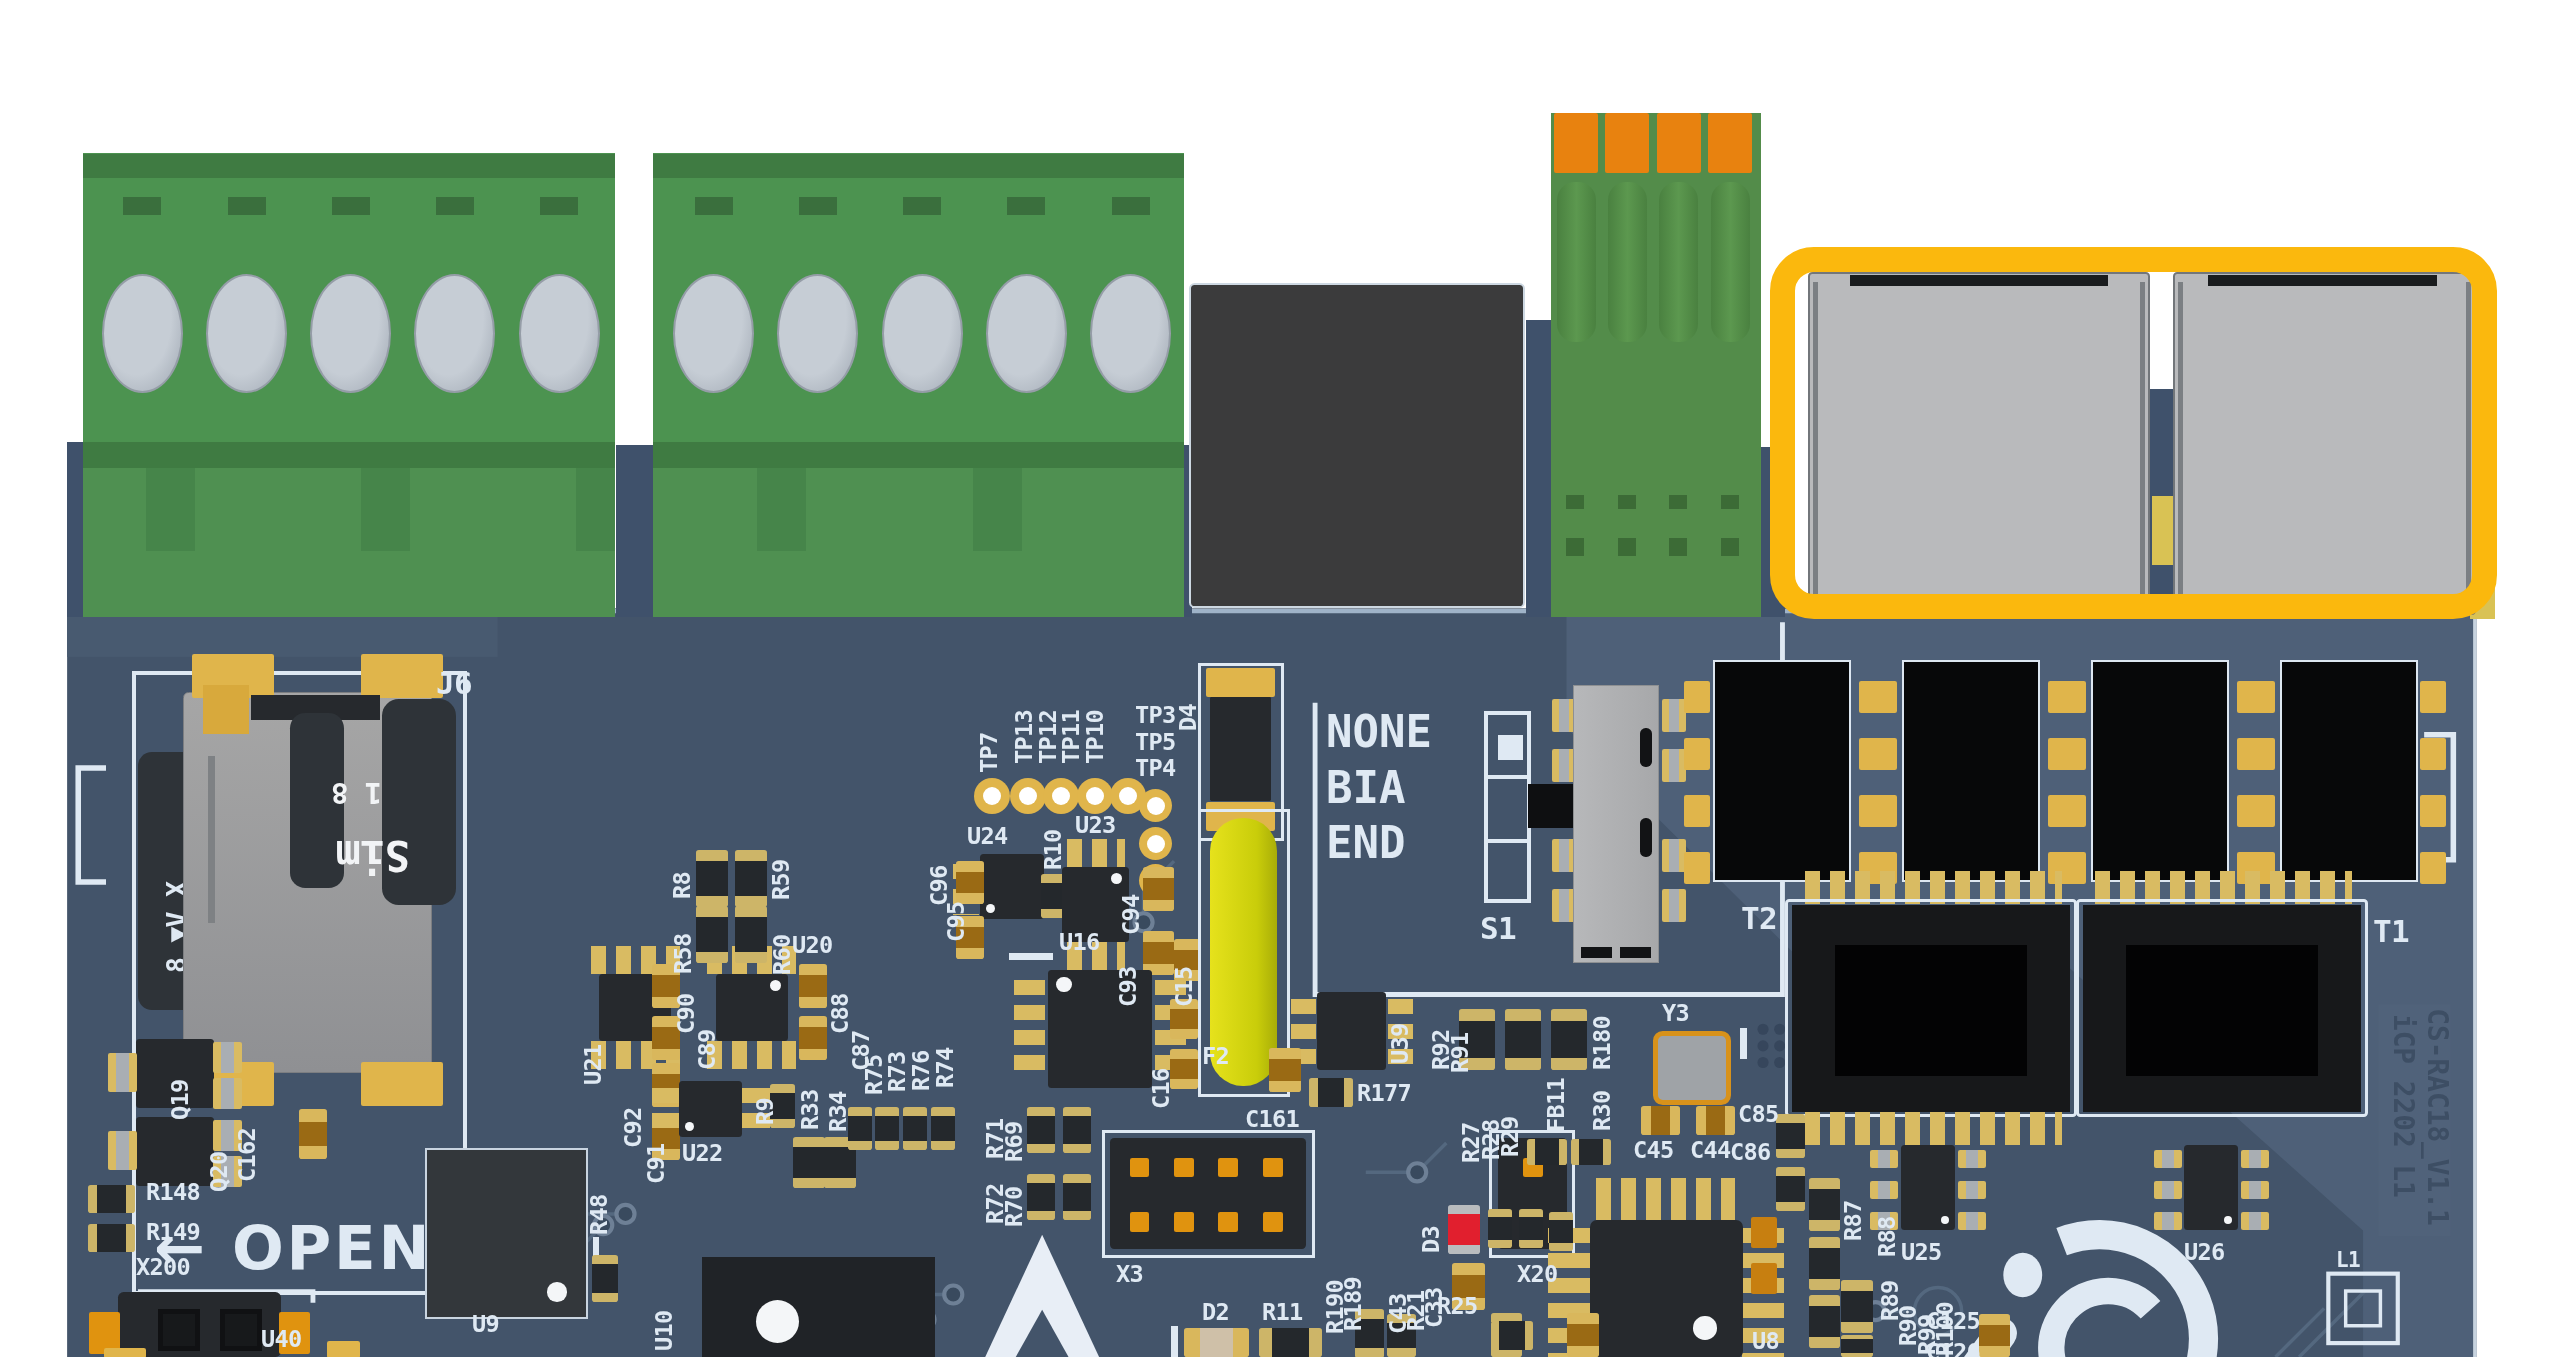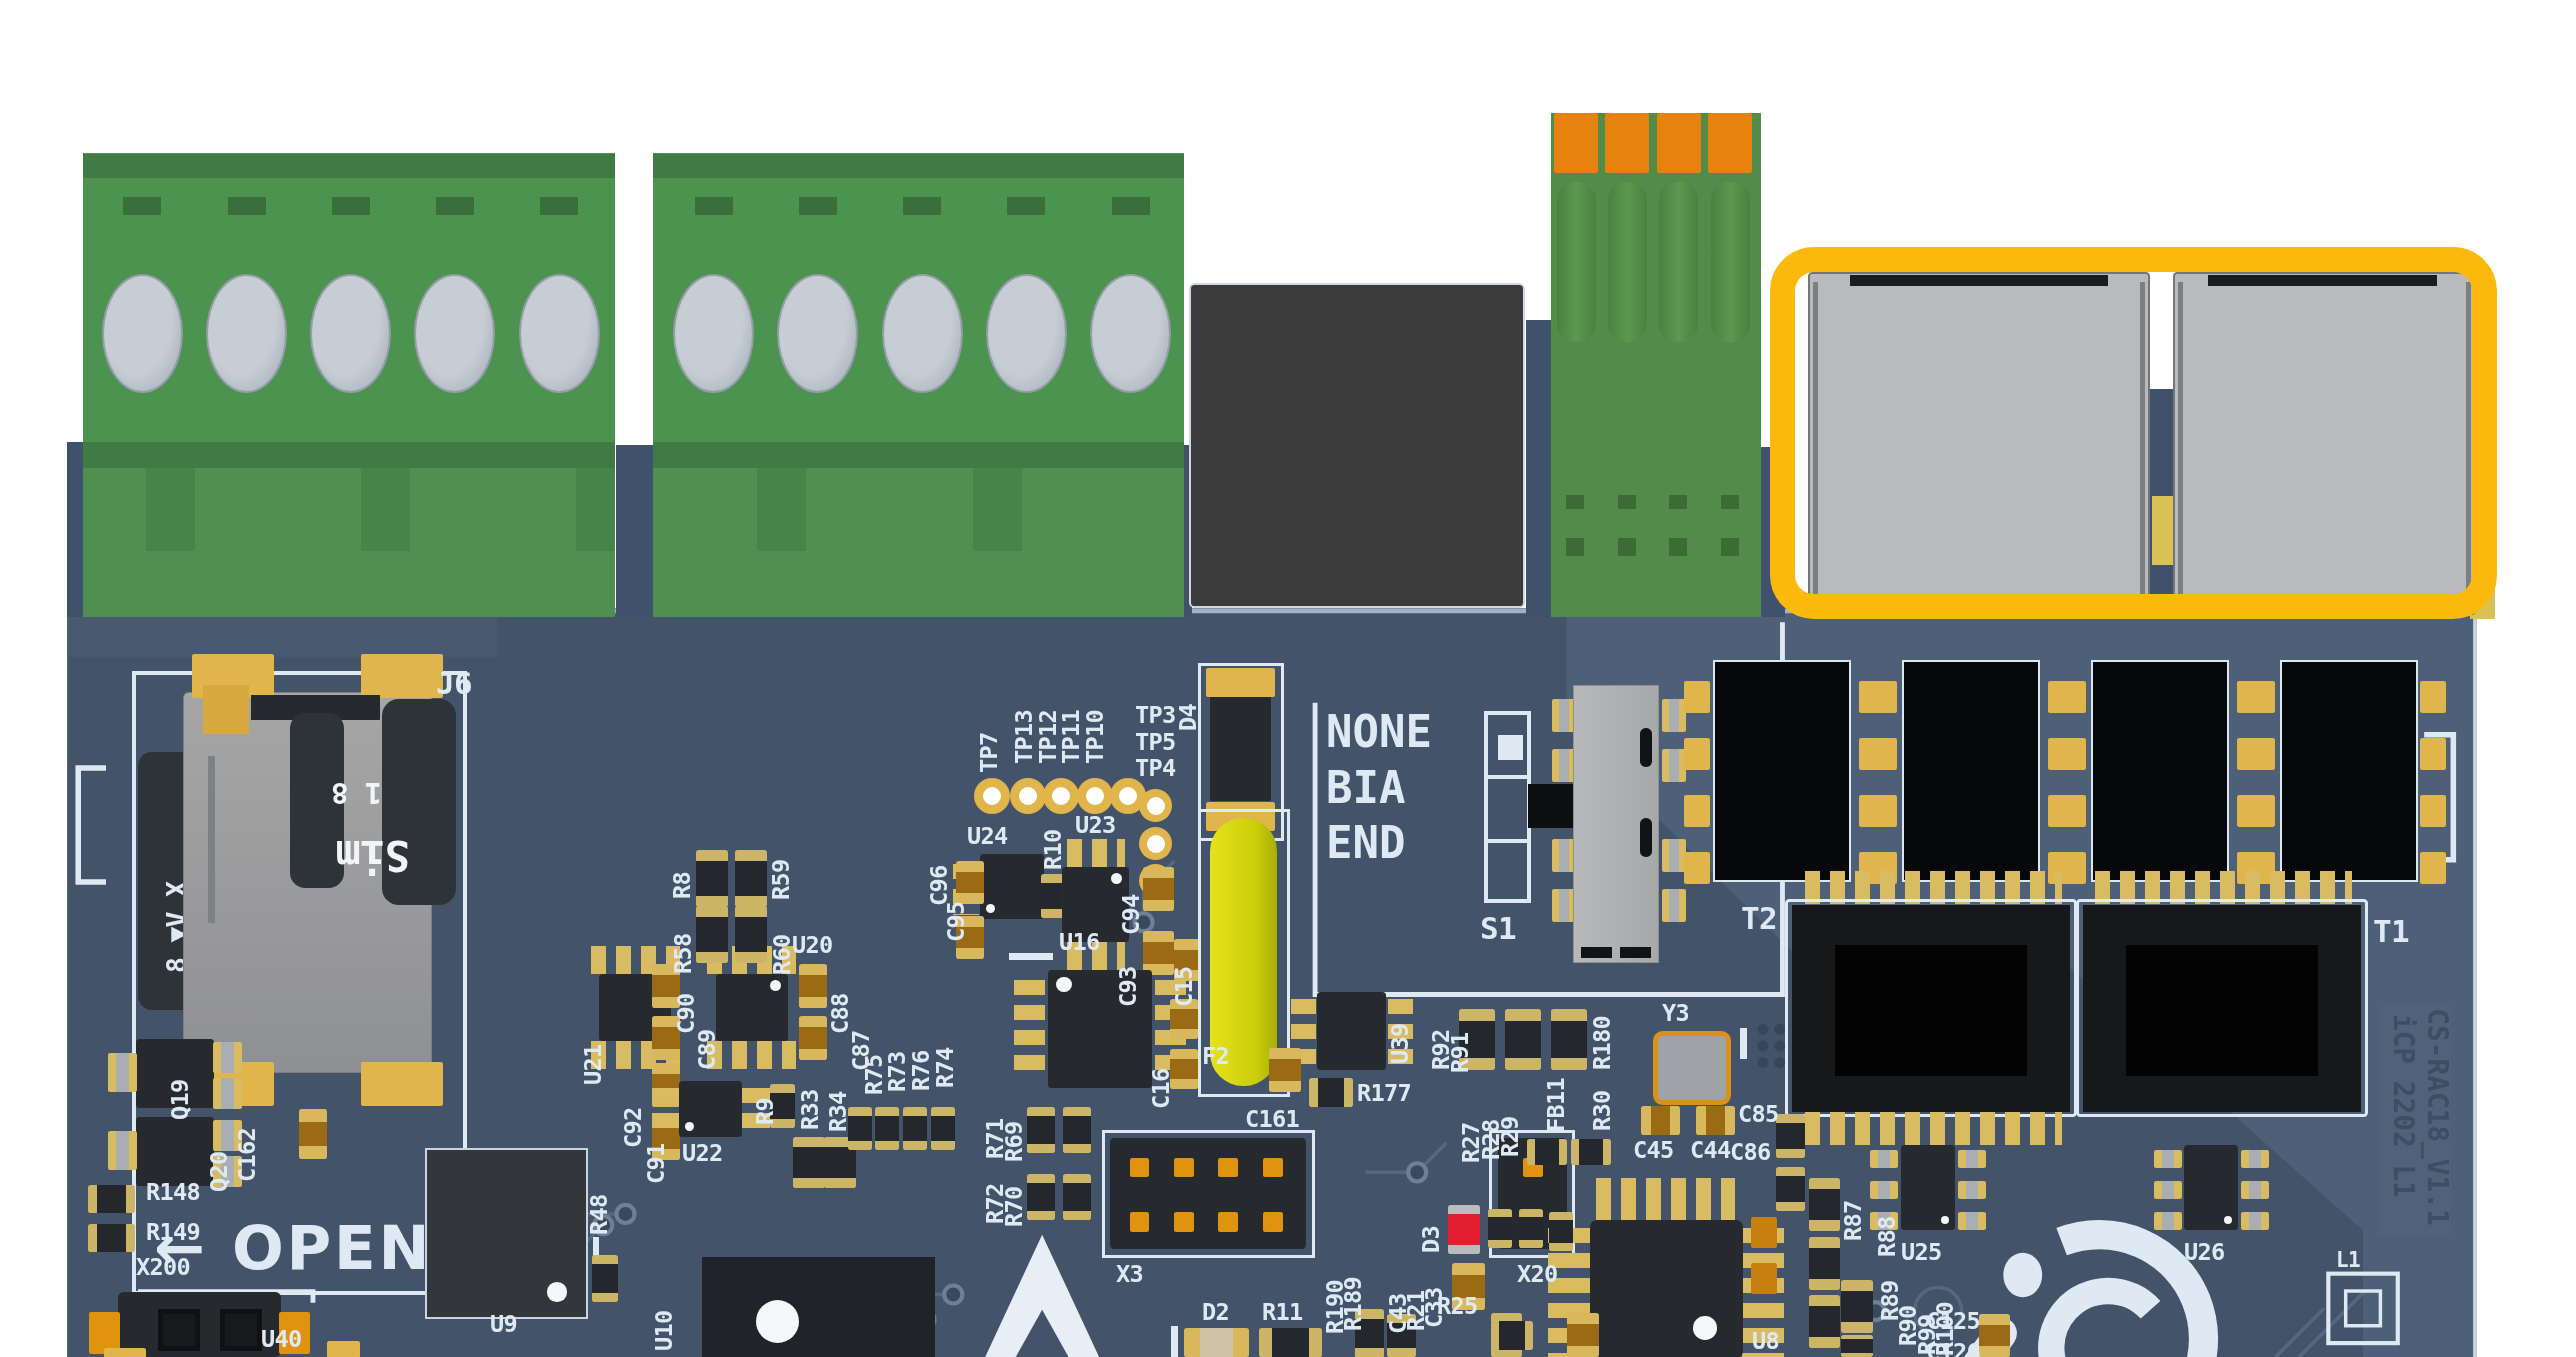--- a/index.html
+++ b/index.html
@@ -464,21 +464,21 @@
 
   <div class="lb lg" style="left:436px;top:668px">J6</div>
   <div class="lb xxl" style="left:154px;top:1217px">← OPEN</div>
   <div class="lb v" style="left:169px;top:1120px">Q19</div>
   <div class="lb v" style="left:208px;top:1192px">Q20</div>
   <div class="lb v" style="left:236px;top:1182px">C162</div>
   <div class="lb" style="left:146px;top:1181px">R148</div>
   <div class="lb" style="left:146px;top:1221px">R149</div>
   <div class="lb" style="left:136px;top:1256px">X200</div>
   <div class="lb" style="left:261px;top:1328px">U40</div>
-  <div class="lb" style="left:490px;top:1313px">U9</div>
+  <div class="lb" style="left:472px;top:1313px">U9</div>
   <div class="lb v" style="left:588px;top:1235px">R48</div>
   <div class="lb v" style="left:653px;top:1351px">U10</div>
   <div class="lb v" style="left:582px;top:1085px">U21</div>
   <div class="lb v" style="left:622px;top:1148px">C92</div>
   <div class="lb v" style="left:645px;top:1184px">C91</div>
   <div class="lb v" style="left:675px;top:1034px">C90</div>
   <div class="lb v" style="left:696px;top:1070px">C89</div>
   <div class="lb v" style="left:671px;top:899px">R8</div>
   <div class="lb v" style="left:672px;top:974px">R58</div>
   <div class="lb v" style="left:770px;top:900px">R59</div>

